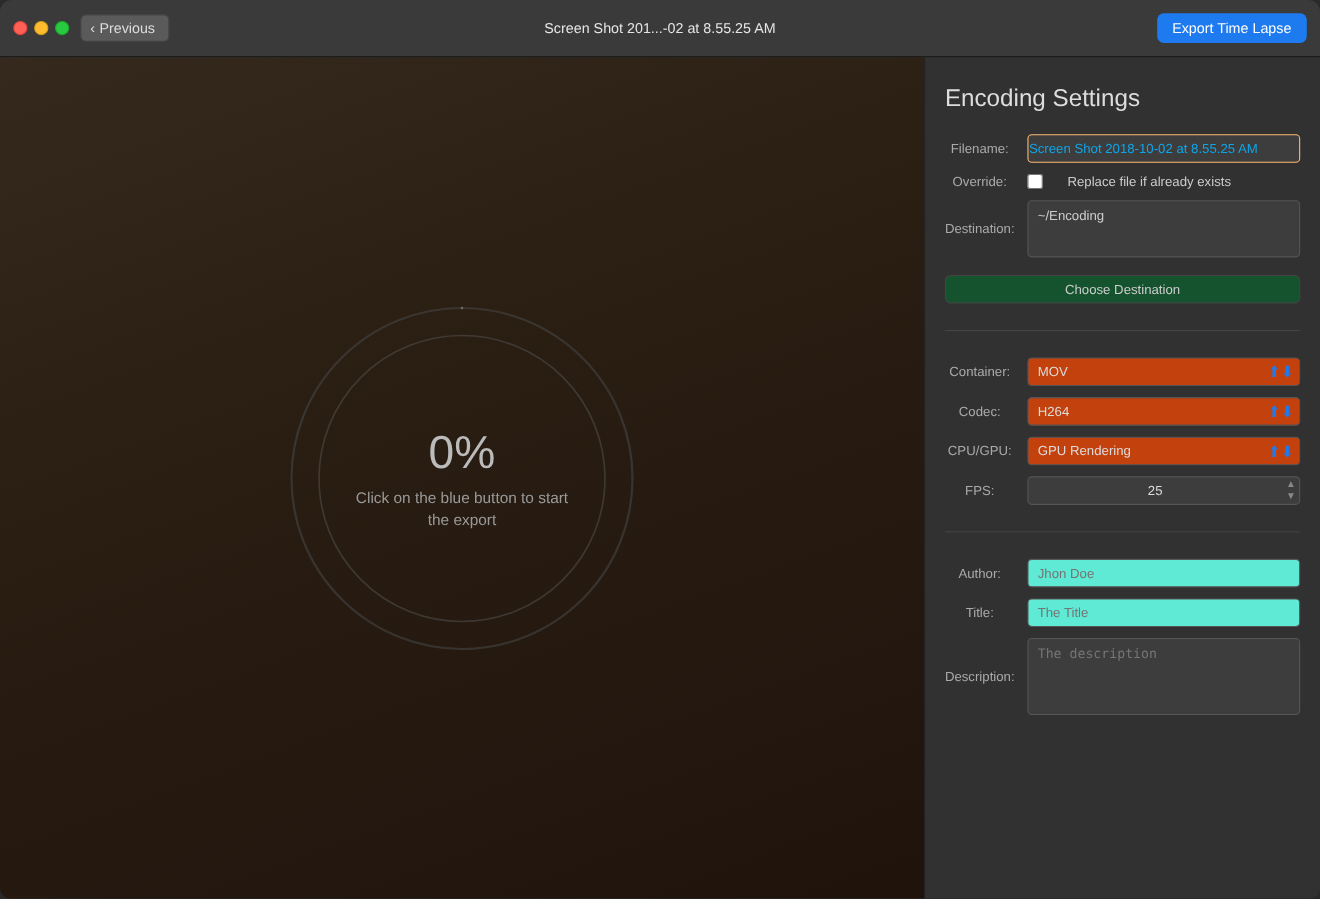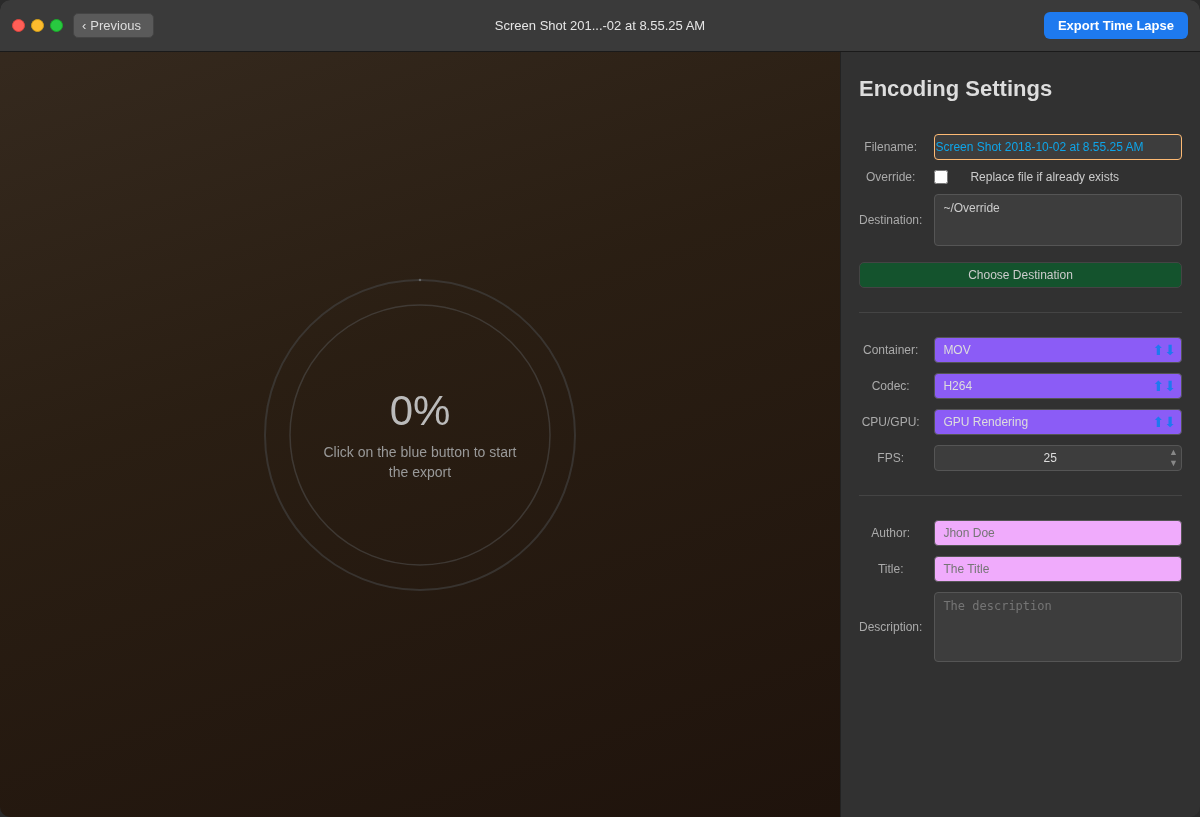--- a/index.html
+++ b/index.html
@@ -65,21 +65,21 @@
       font-weight: 500;
     }
 
     .export-button {
       margin-left: auto;
       background: #1e7aef;
       border: none;
       border-radius: 6px;
       color: #fff;
       font-size: 13px;
-      font-weight: 700;
+      font-weight: 400;
       padding: 6px 14px;
       cursor: pointer;
     }
 
     
     .main-layout {
       display: flex;
       height: calc(817px - 52px);
     }
 
@@ -140,23 +140,23 @@
     .right-panel {
       width: 360px;
       background: #313131;
       border-left: 1px solid #222;
       padding: 24px 18px;
       overflow-y: auto;
     }
 
     .section-title {
       font-size: 22px;
-      font-weight: 700;
+      font-weight: 400;
       color: #ddd;
-      margin-bottom: 32px;
+      margin-bottom: 20px;
     }
 
     .settings-grid {
       display: grid;
       grid-template-columns: auto 1fr;
       gap: 10px 8px;
       align-items: center;
     }
 
     .settings-label {
@@ -226,21 +226,21 @@
       margin: 14px 0;
       grid-column: 1 / -1;
     }
 
     .select-wrapper {
       position: relative;
       width: 100%;
     }
 
     .settings-select {
-      background: #8b5cf6;
+      background: #c2410c;
       border: 1px solid #555;
       border-radius: 4px;
       color: #ddd;
       font-size: 12px;
       padding: 4px 24px 4px 8px;
       width: 100%;
       height: 26px;
       appearance: none;
       cursor: pointer;
     }
@@ -294,21 +294,21 @@
     .estimated-duration {
       font-size: 12px;
       font-weight: 600;
       color: #ccc;
       grid-column: 1 / -1;
       text-align: center;
       padding: 4px 0;
     }
 
     .text-input-placeholder {
-      background: #f0abfc;
+      background: #5eead4;
       border: 1px solid #555;
       border-radius: 4px;
       color: #666;
       font-size: 12px;
       padding: 4px 8px;
       width: 100%;
       height: 26px;
     }
 
     .description-input {
@@ -370,21 +370,21 @@
       <div class="settings-label">Filename:</div>
       <input class="settings-input" type="text" value="Screen Shot 2018-10-02 at 8.55.25 AM" style="">
 
       <div class="settings-label">Override:</div>
       <div class="override-row">
         <input type="checkbox" class="override-checkbox" style="">
         <span class="override-label">Replace file if already exists</span>
       </div>
 
       <div class="settings-label">Destination:</div>
-      <div class="destination-box">~/Override</div>
+      <div class="destination-box">~/Encoding</div>
 
       <button class="choose-dest-btn">Choose Destination</button>
 
       <div class="divider"></div>
 
       <div class="settings-label">Container:</div>
       <div class="select-wrapper">
         <select class="settings-select">
           <option>MOV</option>
           <option>MP4</option>

